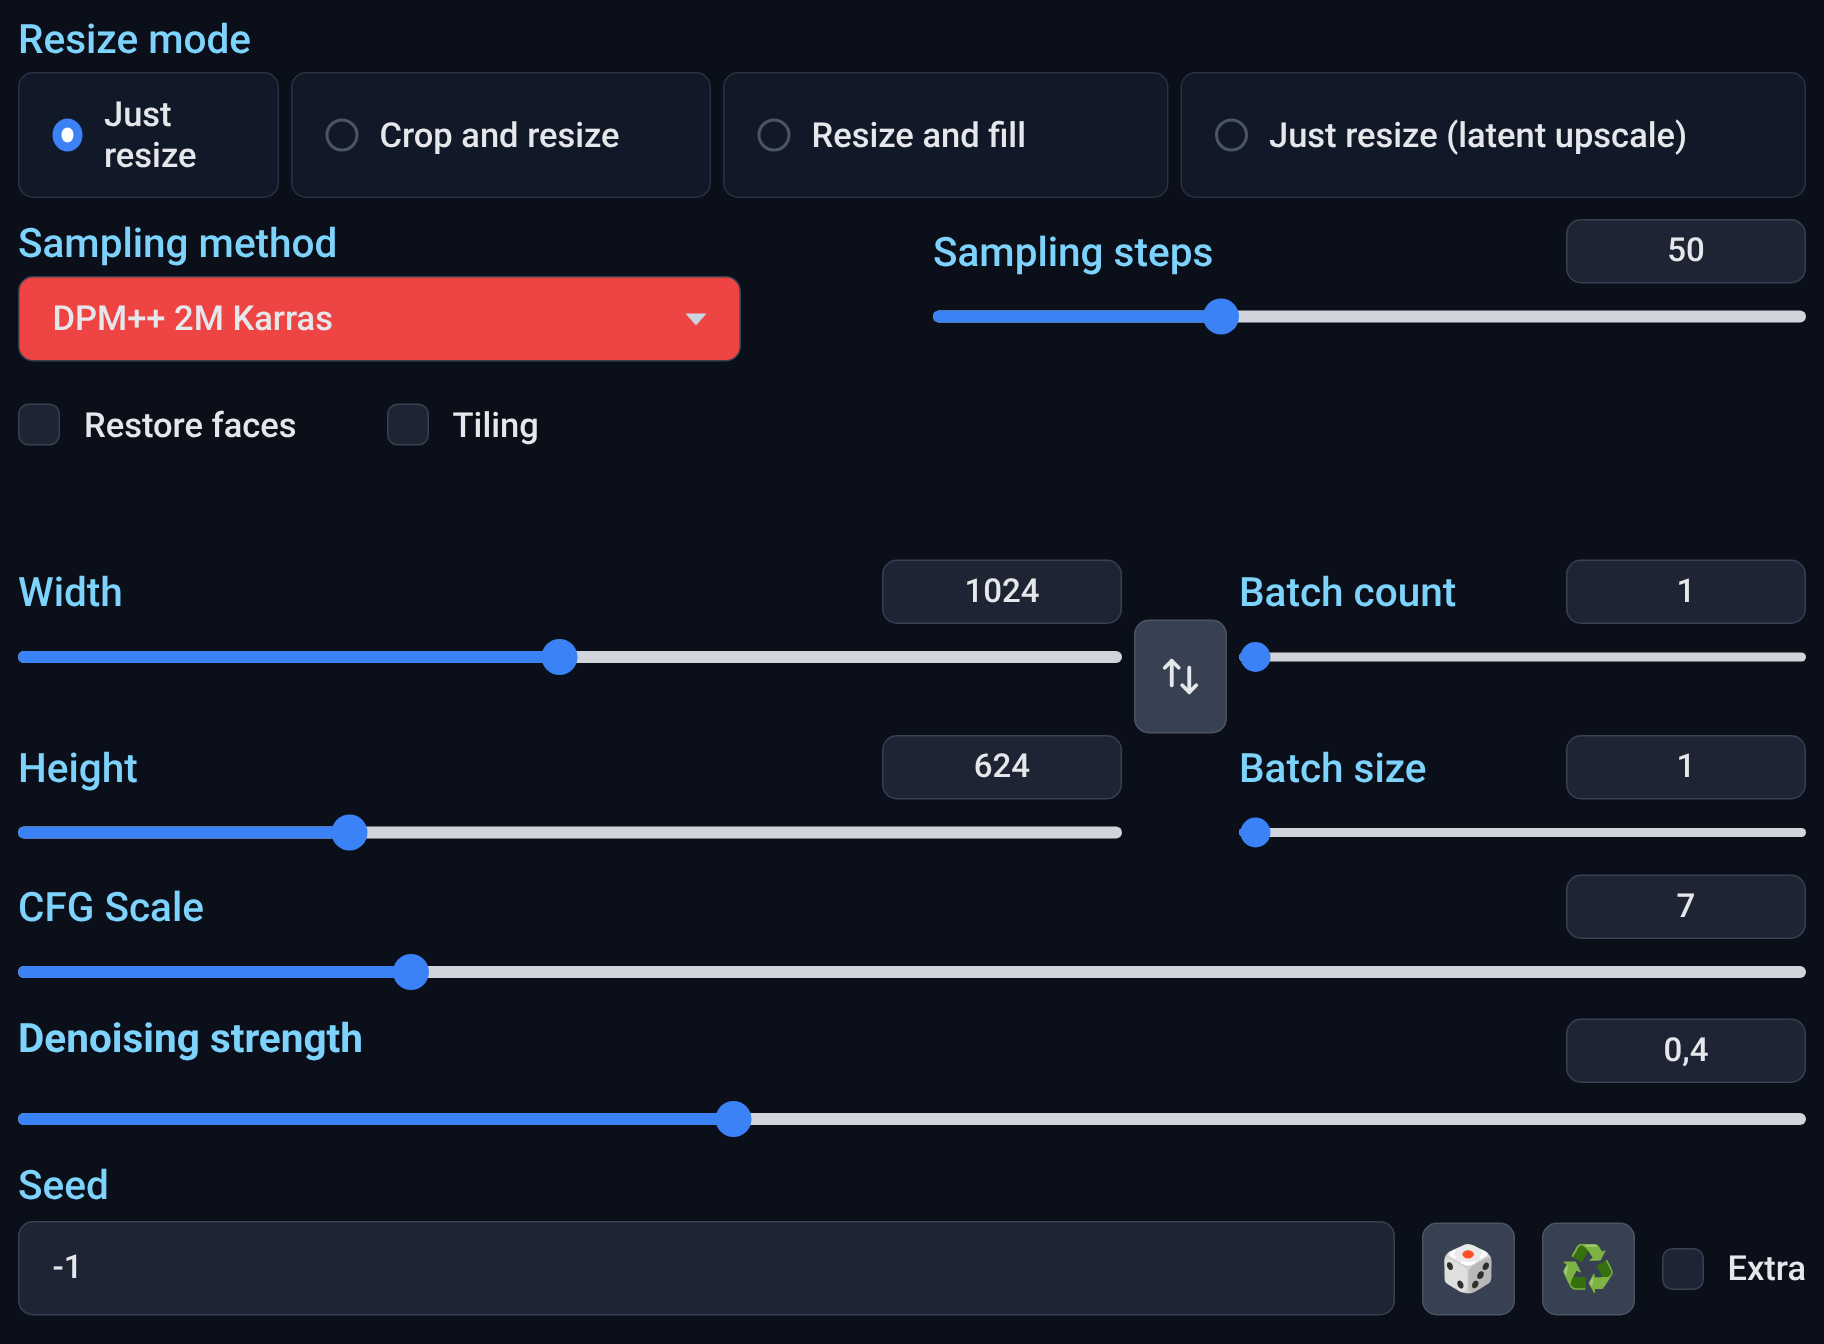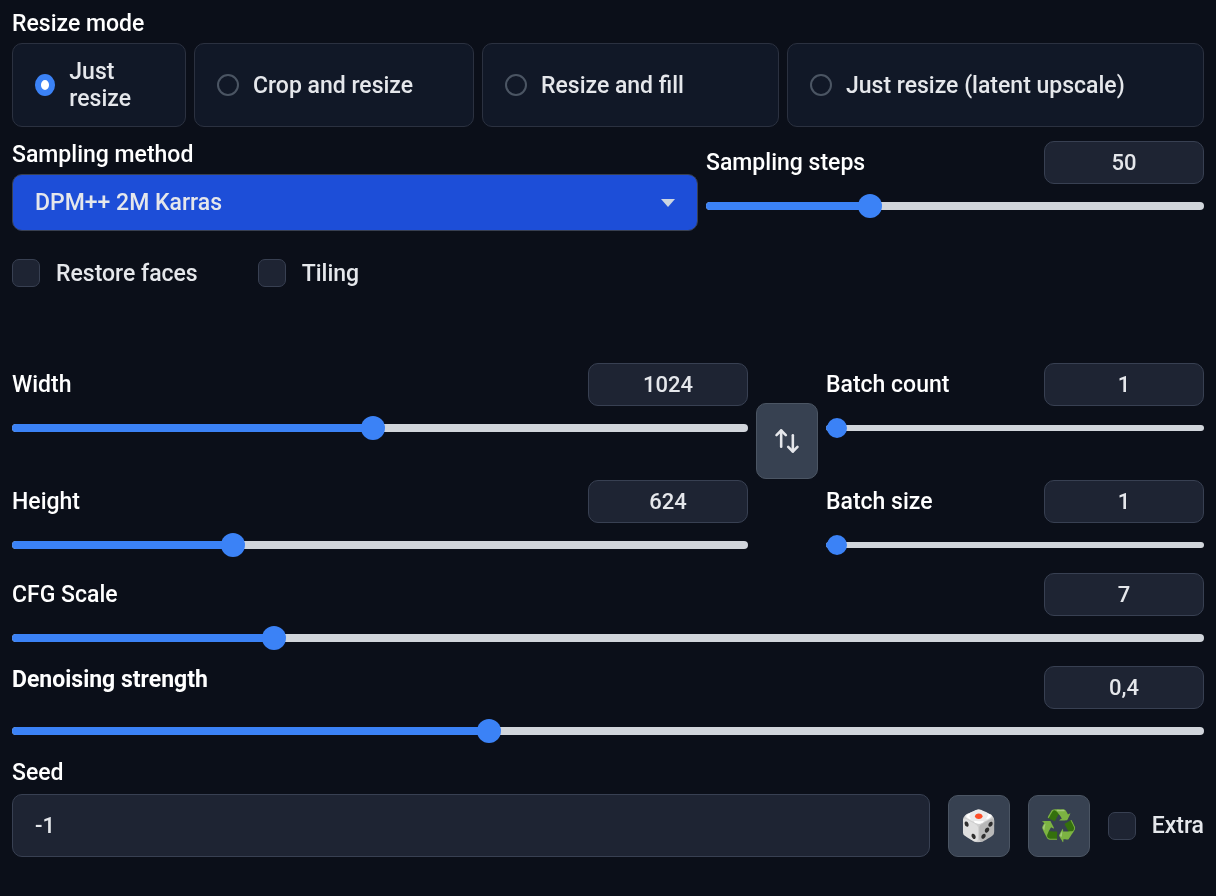--- a/index.html
+++ b/index.html
@@ -12,23 +12,23 @@
     color: #e5e7eb;
     font-family: -apple-system, BlinkMacSystemFont, "Segoe UI", Roboto, "Helvetica Neue", Arial, sans-serif;
     font-size: 23px;
     font-weight: 500;
     overflow: hidden;
   }
   .container {
     padding: 10px 12px 12px 12px;
   }
   .label {
-    color: #ffffff;
+    color: #7dd3fc;
     margin-bottom: 6px;
-    font-size: 23px;
+    font-size: 27px;
   }
   
   .radio-row {
     display: flex;
     gap: 8px;
     margin-bottom: 14px;
   }
   .radio-btn {
     flex: 0 0 auto;
     display: flex;
@@ -54,27 +54,27 @@
   .radio-text { color: #e5e7eb; }
   
   
   .row { display: flex; gap: 8px; align-items: flex-start;}
 
   
   .select {
     display: flex;
     align-items: center;
     justify-content: space-between;
-    background: #1d4ed8;
+    background: #ef4444;
     border: 1px solid #384052;
     border-radius: 10px;
     padding: 14px 22px;
     margin-top: 6px;
     cursor: pointer;
-    width: 686px;
+    width: 482px;
   }
   .caret {
     width: 0; height: 0;
     border-left: 7px solid transparent;
     border-right: 7px solid transparent;
     border-top: 8px solid #cbd5e1;
   }
 
   
   .numbox {

